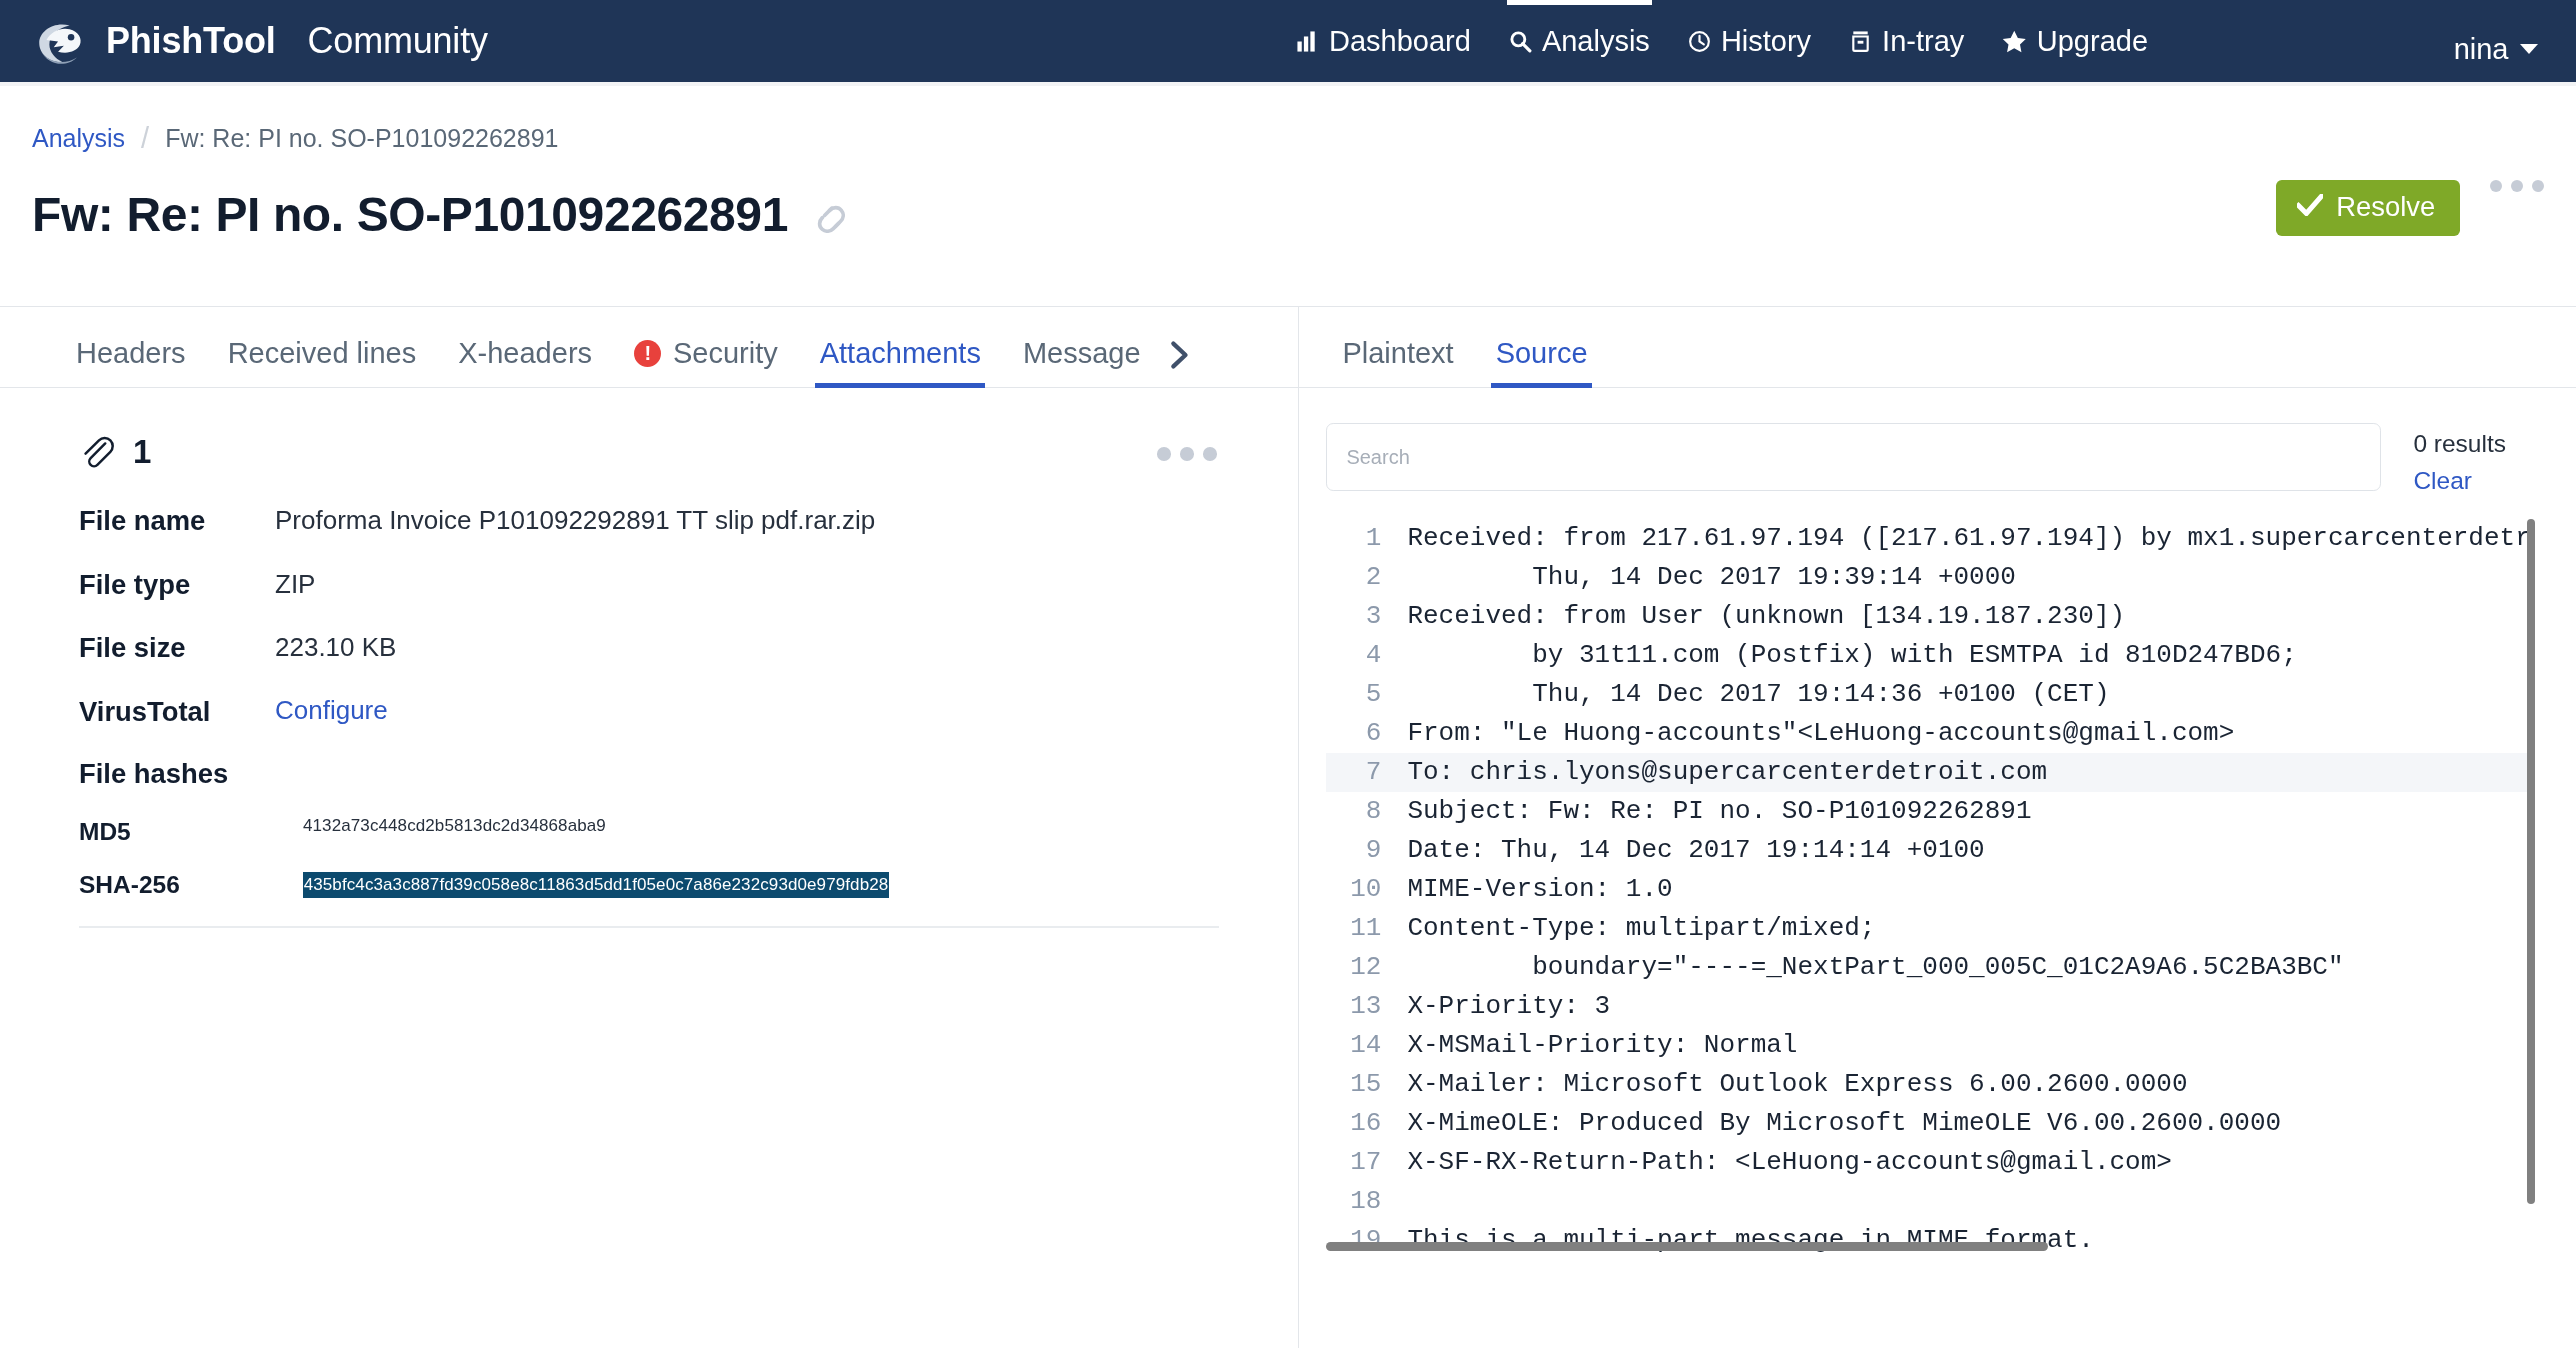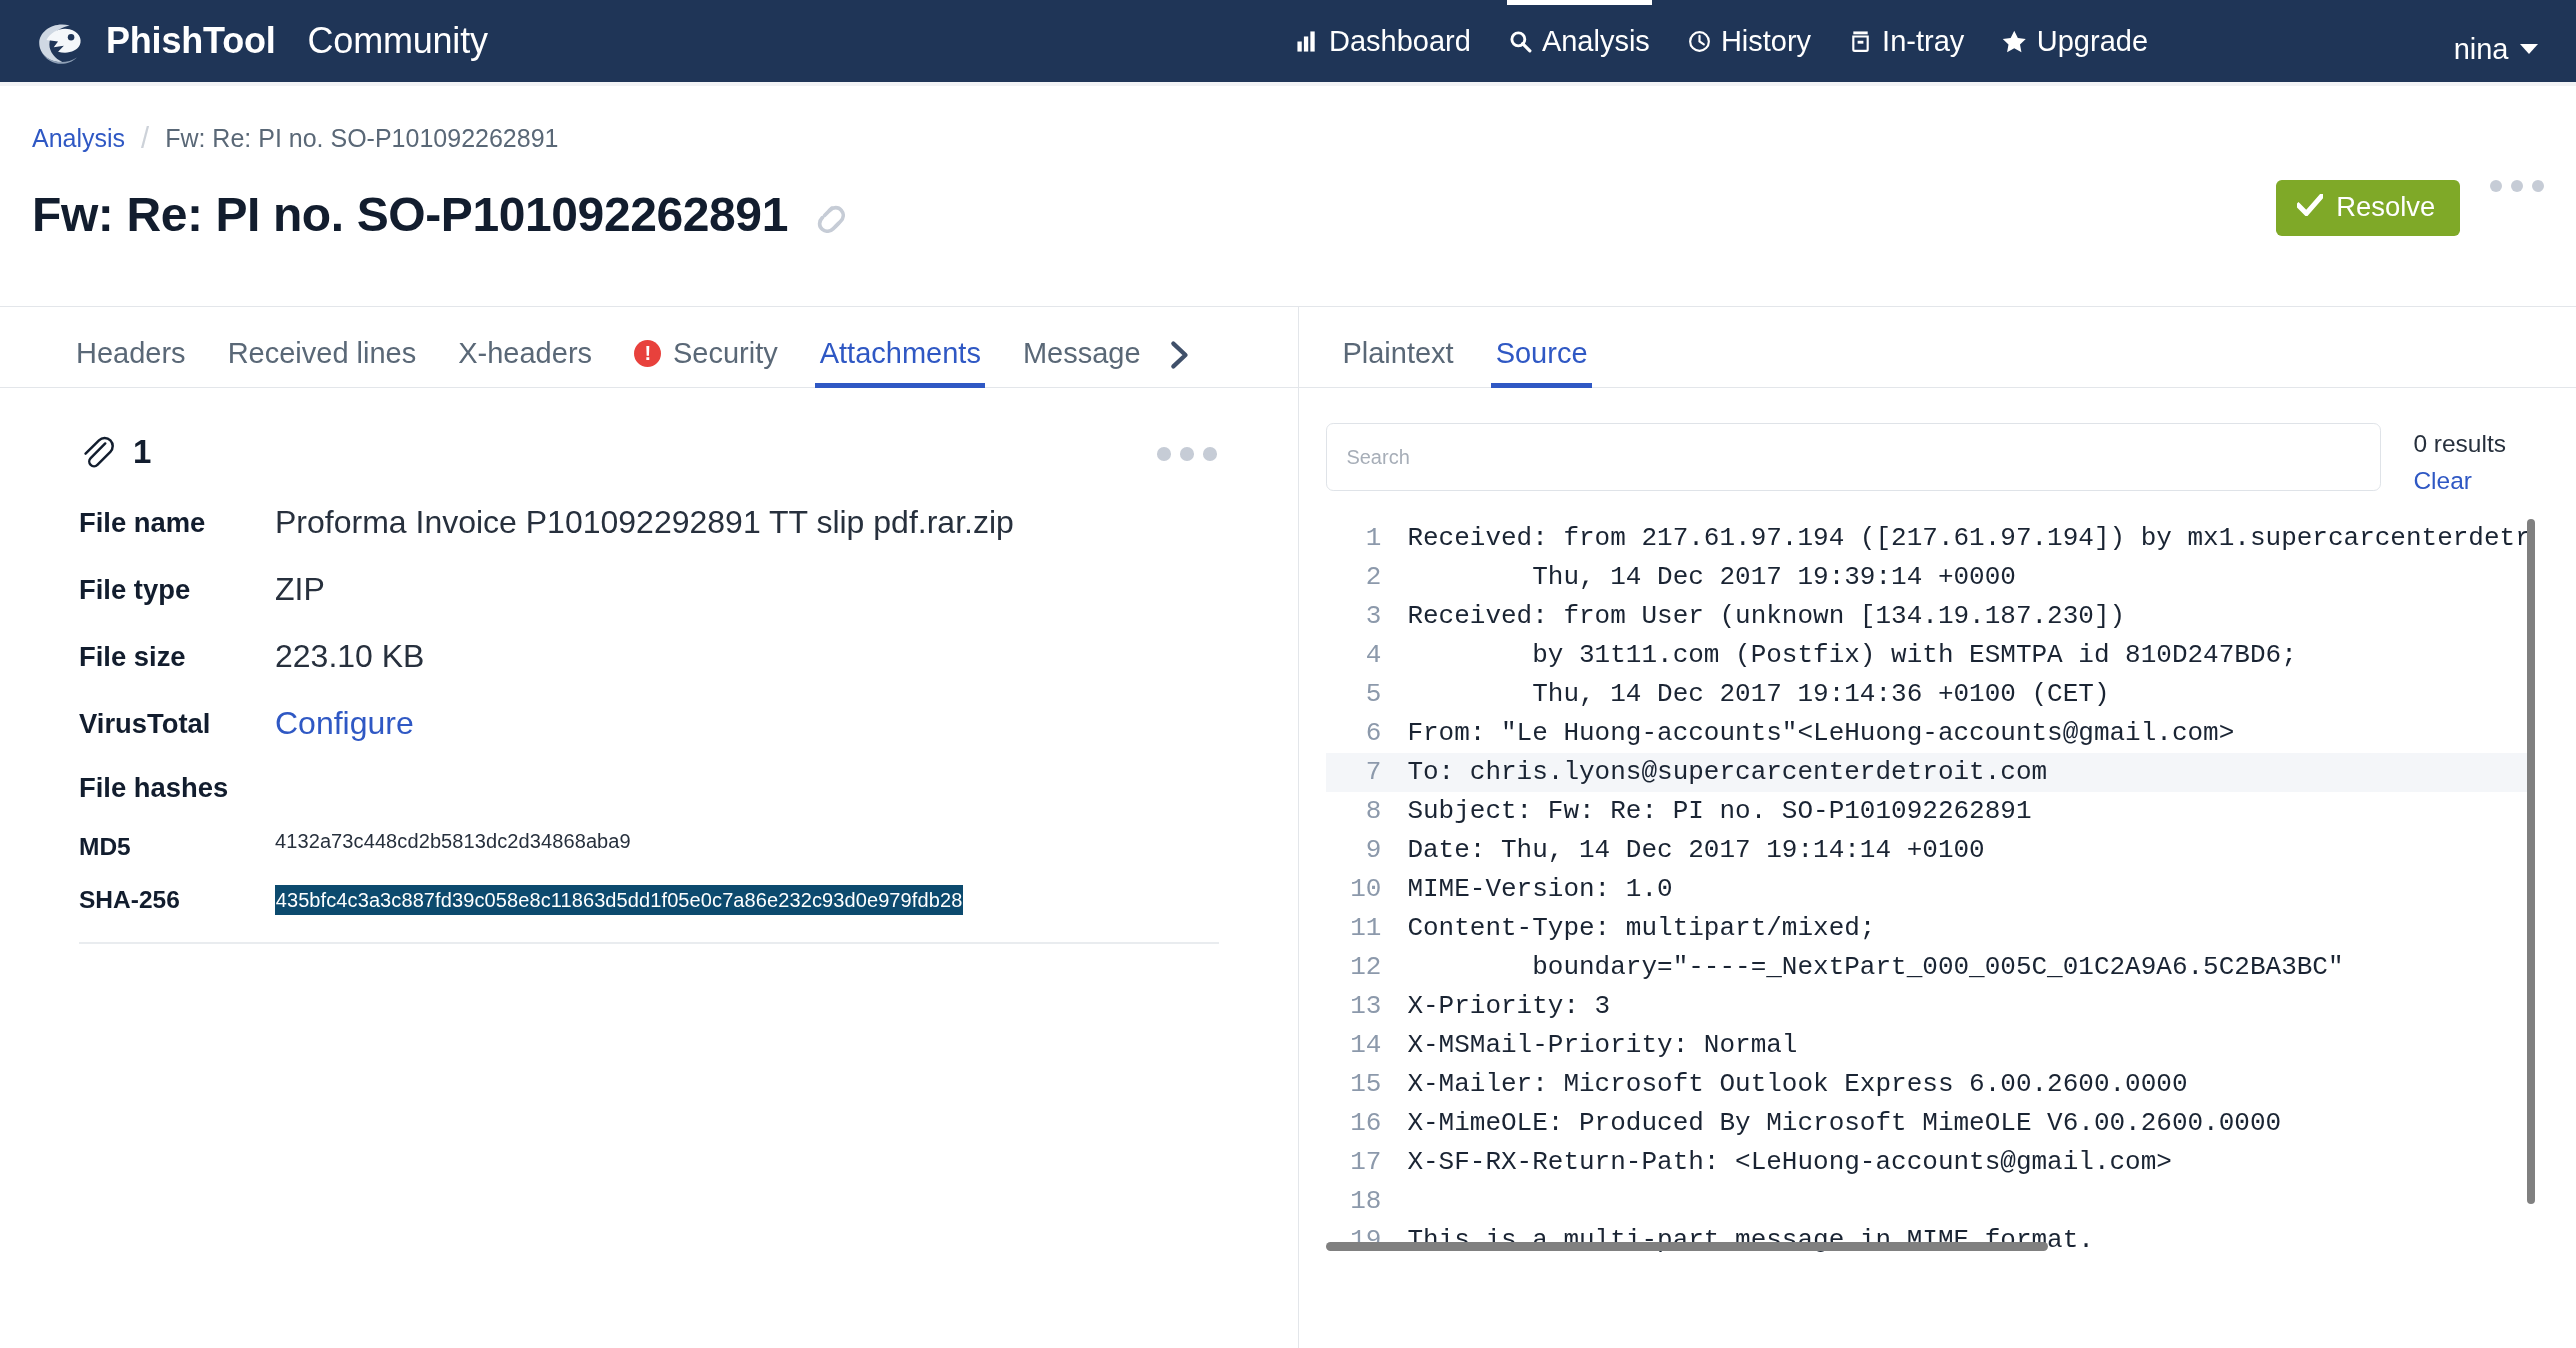--- a/index.html
+++ b/index.html
@@ -149,33 +149,33 @@
   .dots-sm { position: absolute; right: 81px; top: 59px; display: flex; gap: 9.4px; cursor: pointer; }
   .dots-sm i { width: 13.7px; height: 13.7px; border-radius: 50%; background: #c6ccd6; display:block; }
 
   .fieldlist { padding: 33px 0 0 79px; }
   .frow { display: flex; align-items: center; margin-bottom: 30px; }
   .flabel {
     width: 196px; flex: 0 0 196px;
     font-size: 27.4px; font-weight: 700; color: #121d2e;
     padding-top: 1.4px;
   }
-  .fvalue { font-size: 32px; color: #27303d; font-weight: 400; }
+  .fvalue { font-size: 26px; color: #27303d; font-weight: 400; }
   .fvalue.link { color: #2f58c4; cursor: pointer; }
   .section-label {
     font-size: 27.4px; font-weight: 700; color: #121d2e;
     margin: 7.2px 0 26px 0;
   }
   .hashrow { display: flex; align-items: flex-start; margin-bottom: 24.5px; }
   .hlabel {
     width: 196px; flex: 0 0 196px;
     font-size: 24.5px; font-weight: 700; color: #121d2e;
     padding-top: 2.9px;
   }
-  .hvalue { font-size: 20px; color: #27303d; letter-spacing: 0.1px; }
+  .hvalue { font-size: 17px; color: #27303d; letter-spacing: 0.1px; margin-left: 28px; }
   .hashrow.sha256 { align-items: center; }
   .hlabel.sha256 { padding-top: 0; }
   .hvalue.hl {
     background: #0c4a6e; color: #ffffff;
     max-width: 932px; word-break: break-all; line-height: 1.34;
     padding: 1.4px 0.7px;
   }
   .divider { height: 1.4px; background: #e9ecef; margin: 27.4px 79px 0 79px; }
 
   

